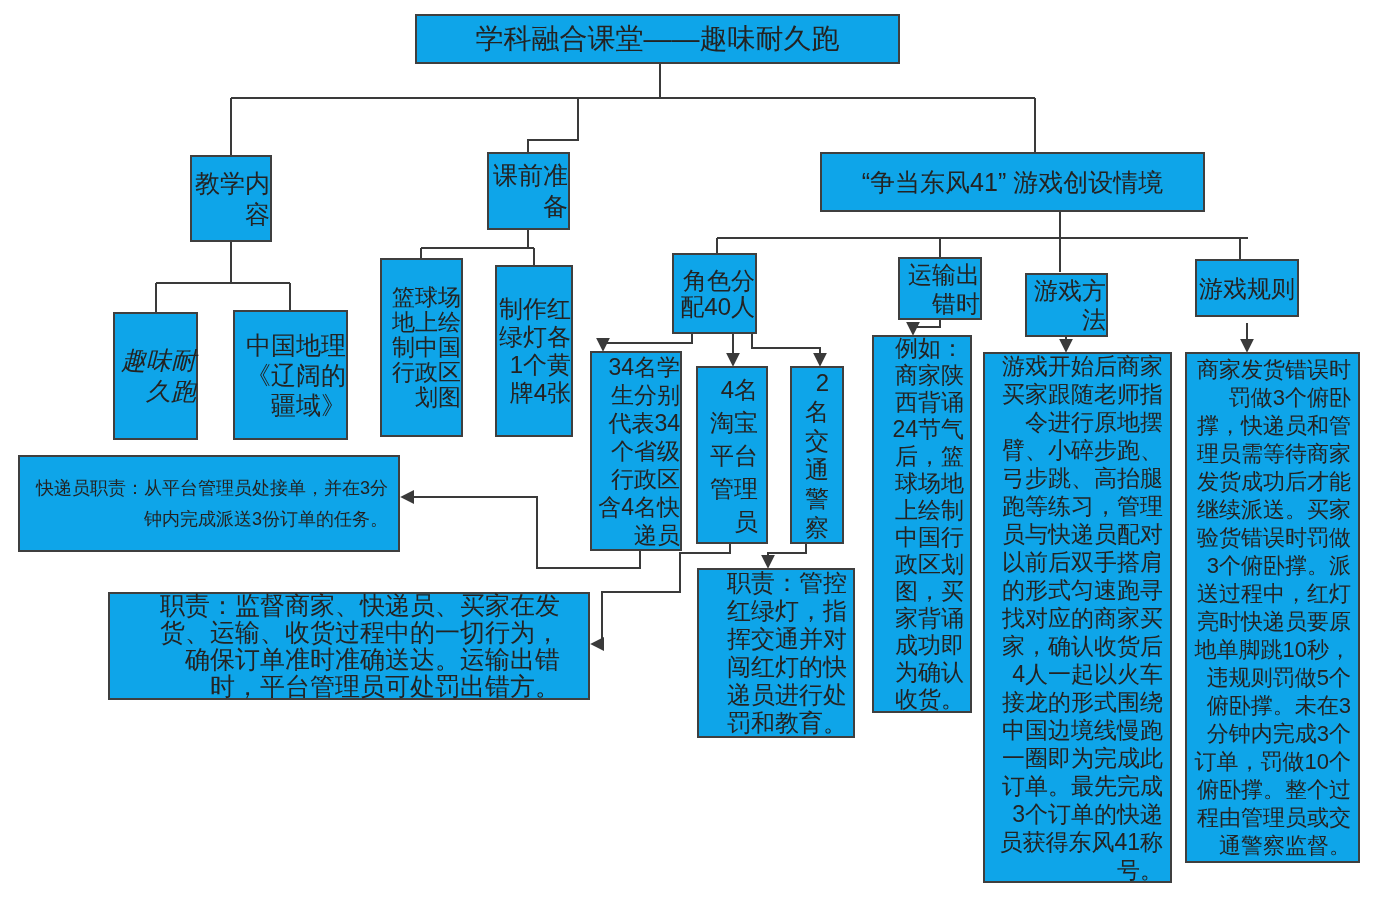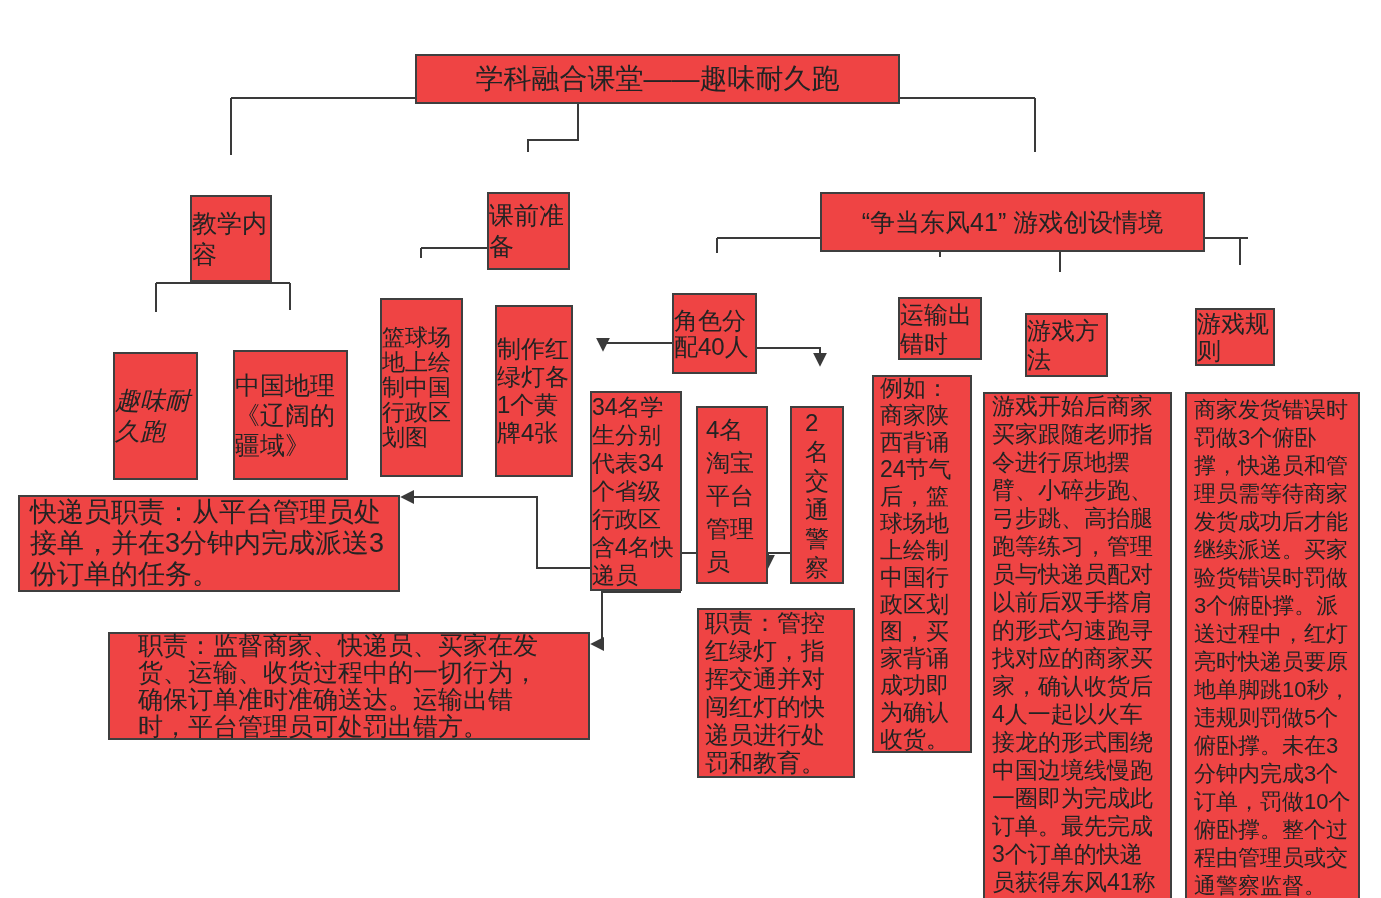--- a/index.html
+++ b/index.html
@@ -8,42 +8,41 @@
     width:1381px;height:898px;
     background:#ffffff;
     font-family:"Liberation Sans","DejaVu Sans",sans-serif;
     overflow:hidden;
   }
   #connector-layer{position:absolute;left:0;top:0;z-index:1;}
   .node{
     position:absolute;z-index:2;
     box-sizing:border-box;
     border:2px solid #3f3f3f;
-    background:#ef4444;
+    background:#0ea5e9;
     color:#232323;
     display:flex;align-items:center;justify-content:center;
-    text-align:left;
-    margin-top:40px;
+    text-align:right;
   }
   #n-title        {left:415px;top:14px;width:485px;height:50px;font-size:28px;}
   #n-teach        {left:190px;top:155px;width:82px;height:87px;font-size:25px;line-height:31px;}
   #n-prep         {left:487px;top:152px;width:83px;height:78px;font-size:25px;line-height:31px;}
   #n-situation    {left:820px;top:152px;width:385px;height:60px;font-size:25px;}
   #n-fun          {left:113px;top:312px;width:85px;height:128px;font-size:25px;line-height:31px;font-style:italic;}
   #n-geo          {left:233px;top:310px;width:115px;height:130px;font-size:25px;line-height:30px;}
   #n-court        {left:380px;top:258px;width:83px;height:179px;font-size:23px;line-height:25px;}
   #n-lights       {left:495px;top:265px;width:78px;height:172px;font-size:24px;line-height:28px;}
   #n-roles        {left:672px;top:253px;width:85px;height:81px;font-size:24px;line-height:26px;}
   #n-orders       {left:898px;top:257px;width:84px;height:63px;font-size:24px;line-height:29px;}
   #n-method       {left:1025px;top:273px;width:83px;height:64px;font-size:24px;line-height:29px;}
-  #n-rules        {left:1195px;top:268px;width:80px;height:58px;font-size:24px;line-height:27px;}
+  #n-rules        {left:1195px;top:259px;width:104px;height:58px;font-size:24px;line-height:27px;}
   #n-students     {left:590px;top:351px;width:92px;height:200px;font-size:23px;line-height:28px;}
   #n-taobao       {left:696px;top:366px;width:72px;height:178px;font-size:24px;line-height:33px;padding:0 8px;}
   #n-police       {left:790px;top:366px;width:54px;height:178px;font-size:24px;line-height:29px;padding:0 15px;}
-  #n-courier-duty {left:18px;top:455px;width:382px;height:97px;font-size:27px;line-height:31px;padding:0 10px;}
+  #n-courier-duty {left:18px;top:455px;width:382px;height:97px;font-size:18px;line-height:31px;padding:0 10px;}
   #n-manager-duty {left:108px;top:592px;width:482px;height:108px;font-size:25px;line-height:27px;padding:0 28px;}
   #n-police-duty  {left:697px;top:568px;width:158px;height:170px;font-size:24px;line-height:28px;padding:0 6px;}
   #n-example      {left:872px;top:335px;width:100px;height:378px;font-size:23px;line-height:27px;padding:0 6px;}
   #n-method-detail{left:983px;top:352px;width:189px;height:531px;font-size:23px;line-height:28px;padding:0 7px;}
   #n-rules-detail {left:1185px;top:352px;width:175px;height:511px;font-size:22px;line-height:28px;padding:0 7px;}
 </style>
 </head>
 <body>
 
 <div id="canvas">

